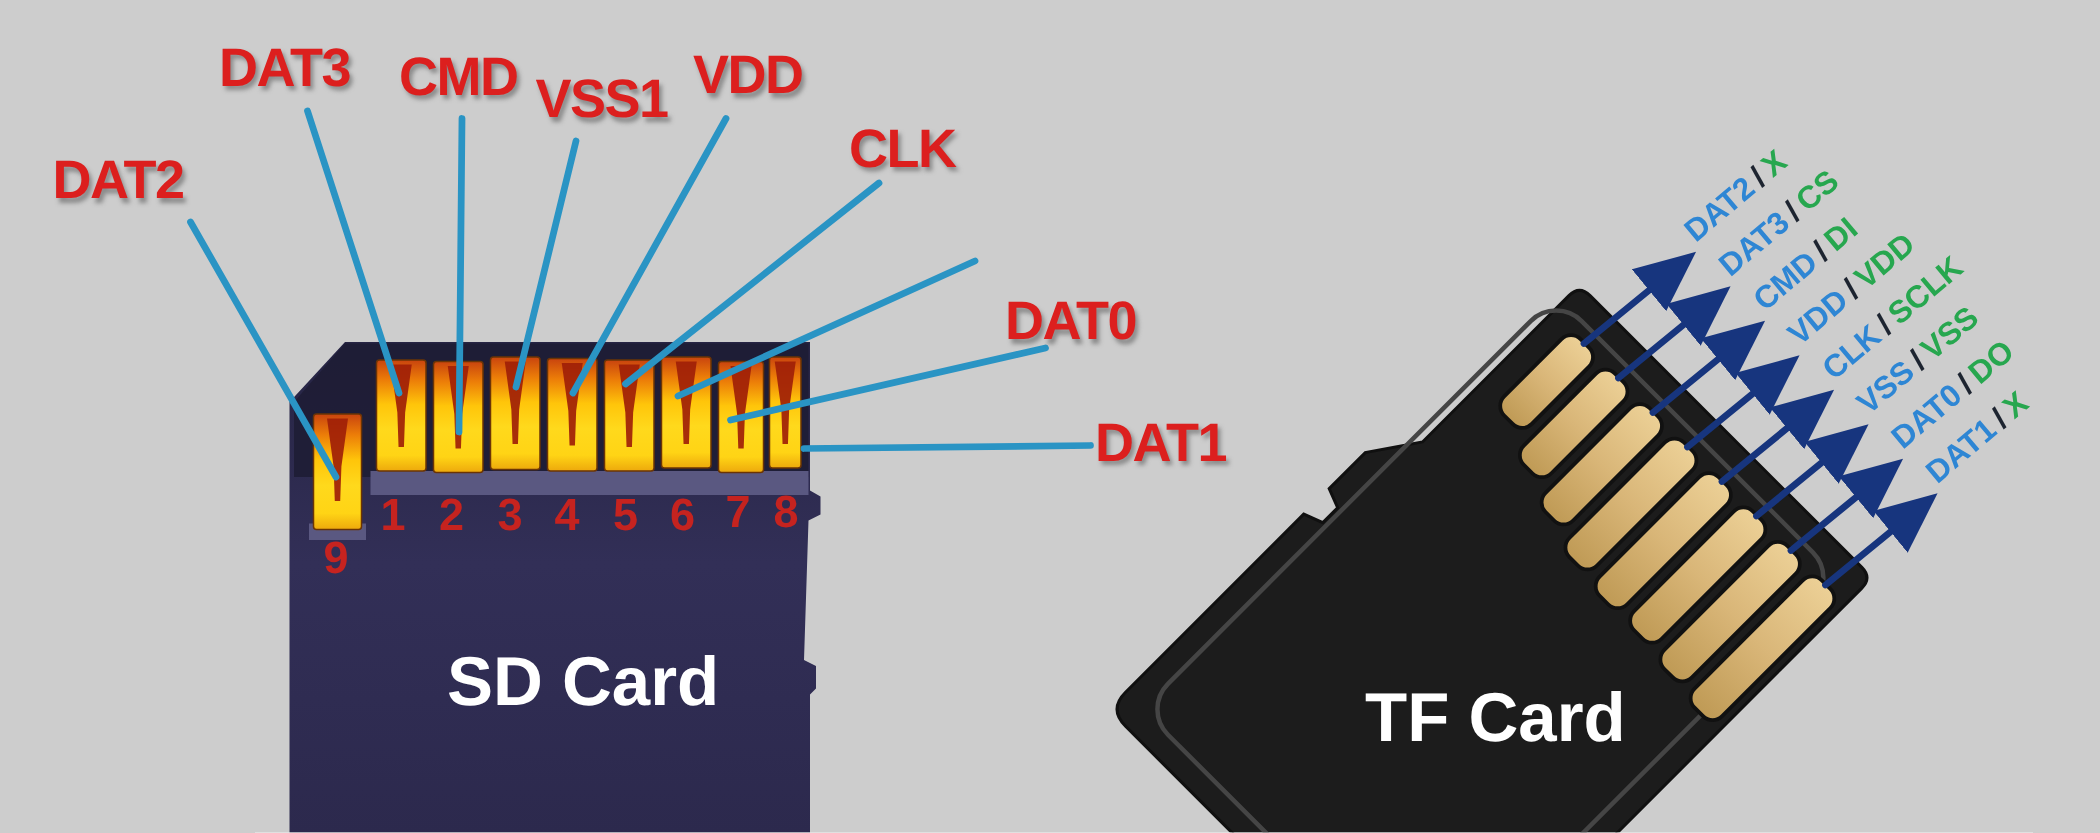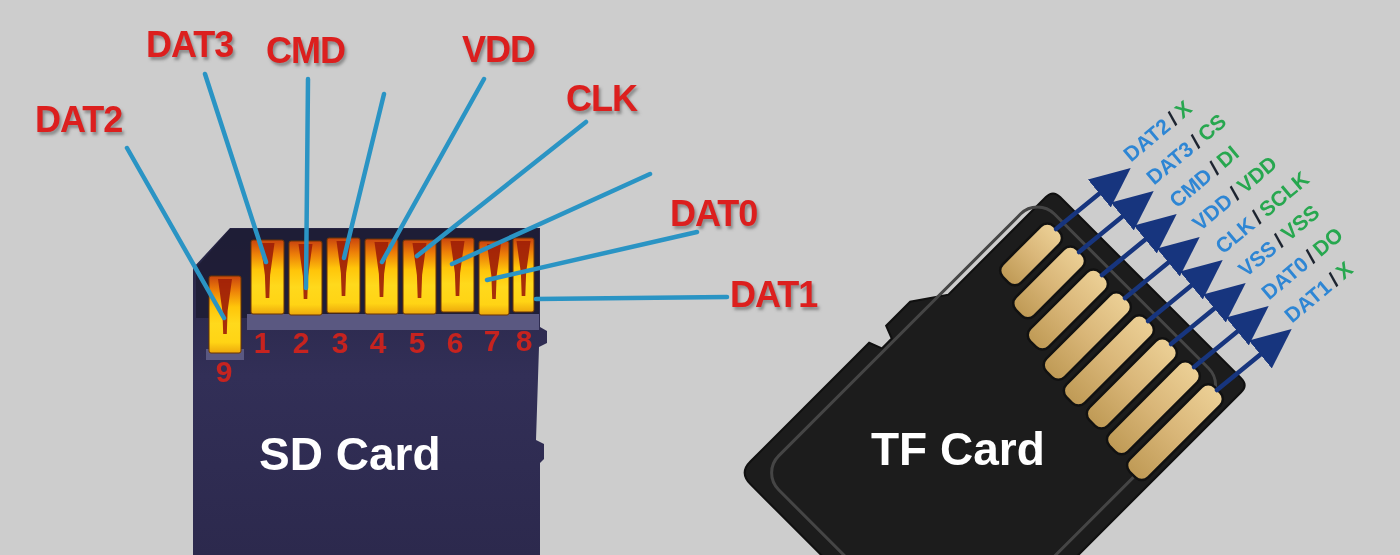--- a/index.html
+++ b/index.html
@@ -18,24 +18,24 @@
   .l-dat3{left:146px;top:27px;}
   .l-cmd {left:266px;top:33px;}
   .l-vss1{left:357px;top:48px;}
   .l-vdd {left:462px;top:32px;}
   .l-clk {left:566px;top:81px;}
   .l-vss2{left:629px;top:136px;}
   .l-dat0{left:670px;top:196px;}
   .l-dat1{left:730px;top:277px;}
   .card-title{
     position:absolute;color:#ffffff;font-weight:bold;font-size:46px;
-    line-height:1;white-space:nowrap;letter-spacing:0px;
+    line-height:1;white-space:nowrap;letter-spacing:0px;margin-left:39px;
   }
   .t-sd{left:259px;top:431px;}
-  .t-tf{left:871px;top:426px;}
+  .t-tf{left:871px;top:455px;}
   .tflab{
     position:absolute;height:21px;line-height:21px;font-size:21px;font-weight:bold;
     white-space:nowrap;transform:rotate(-40deg);transform-origin:0 100%;
     letter-spacing:0px;
   }
   .tflab .sdn{color:#2e86d4;}
   .tflab .sep{color:#1d2430;padding:0 4px;}
   .tflab .spin{color:#27a74f;}
   .a0{left:1133px;top:144px;}
   .a1{left:1156px;top:167px;}
@@ -161,20 +161,21 @@
       <path marker-end="url(#arrHead)" d="M 1148,321 L 1214,267" fill="none"></path>
       <path marker-end="url(#arrHead)" d="M 1171,344 L 1237,290" fill="none"></path>
       <path marker-end="url(#arrHead)" d="M 1194,367 L 1260,313" fill="none"></path>
       <path marker-end="url(#arrHead)" d="M 1217,390 L 1283,336" fill="none"></path>
     </g>
   </svg>
 
   <div class="sdlab l-dat2">DAT2</div>
   <div class="sdlab l-dat3">DAT3</div>
   <div class="sdlab l-cmd">CMD</div>
+  <div class="sdlab l-vss1">VSS1</div>
   <div class="sdlab l-vdd">VDD</div>
   <div class="sdlab l-clk">CLK</div>
   <div class="sdlab l-dat0">DAT0</div>
   <div class="sdlab l-dat1">DAT1</div>
 
   <div class="card-title t-sd">SD Card</div>
   <div class="card-title t-tf">TF Card</div>
 
   <div class="tflab a0">
     <span class="sdn">DAT2</span><span class="sep">/</span><span class="spin">X</span>

